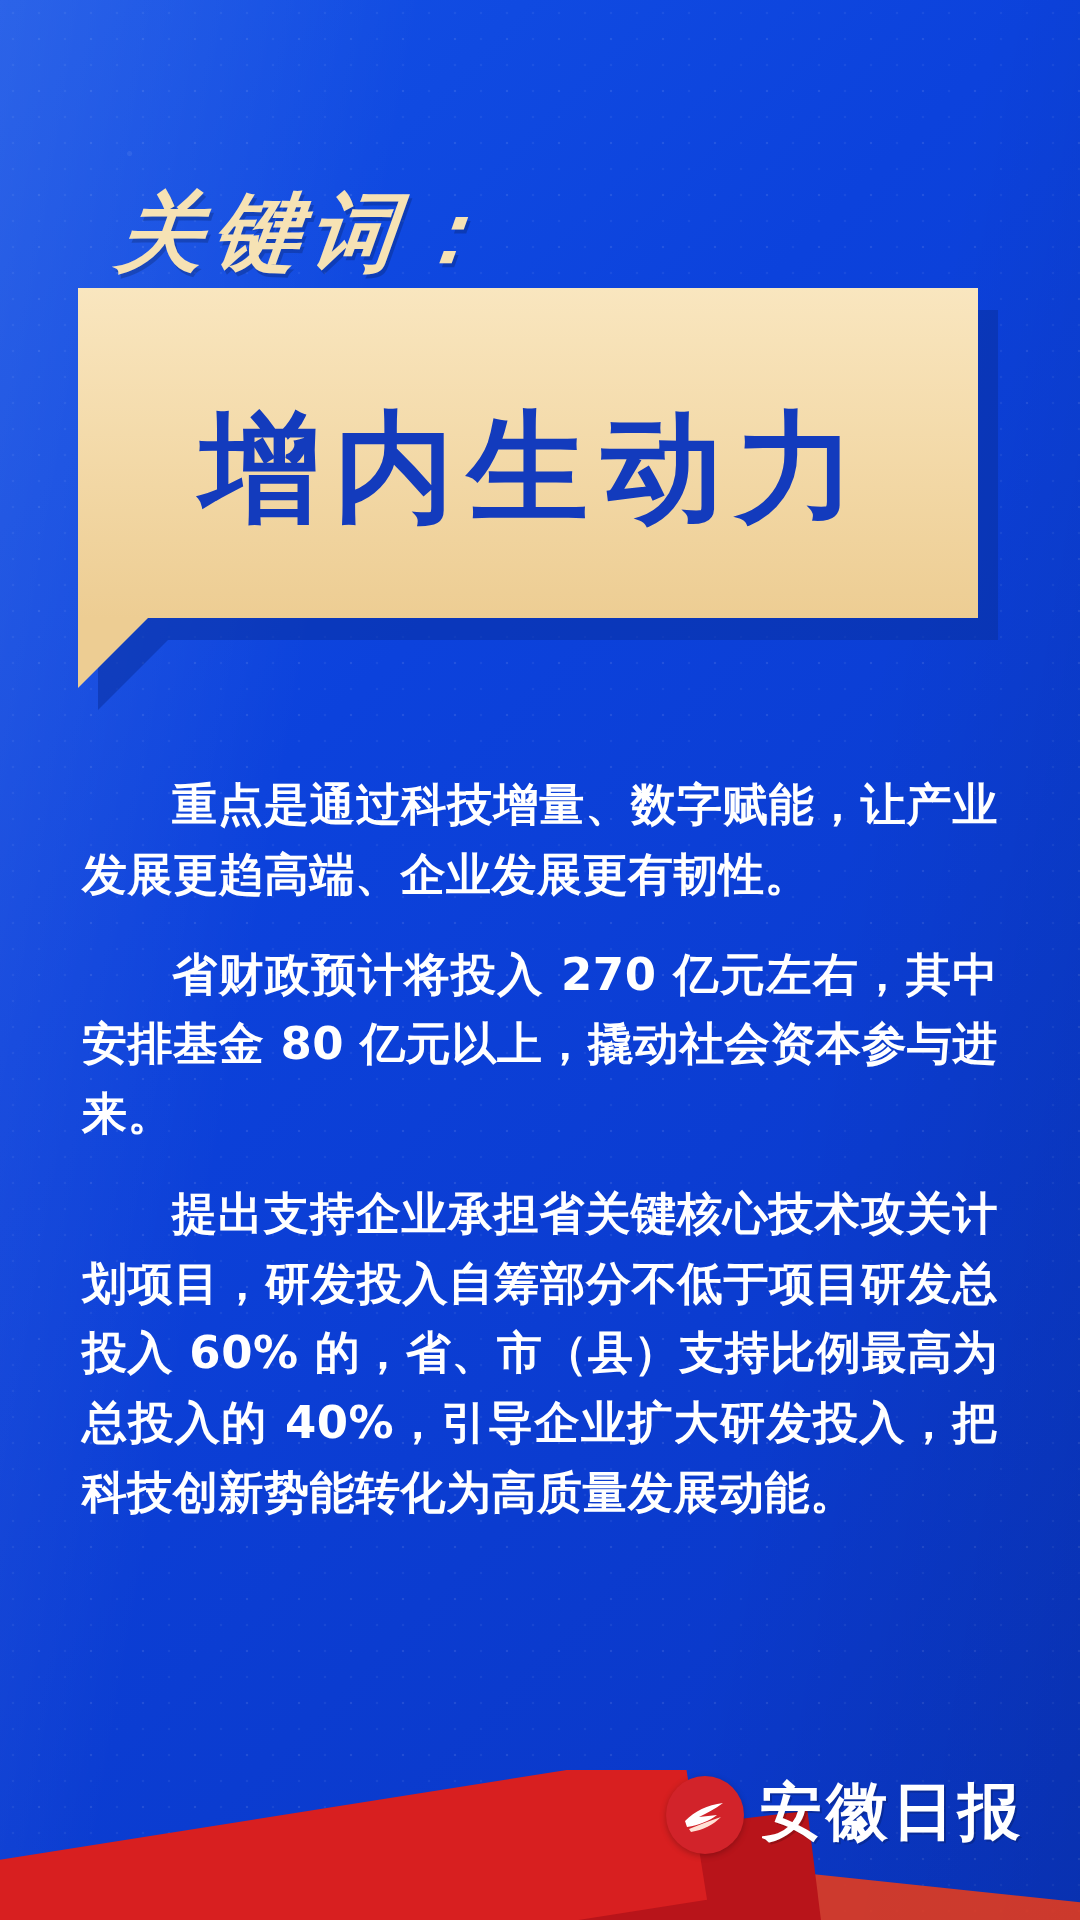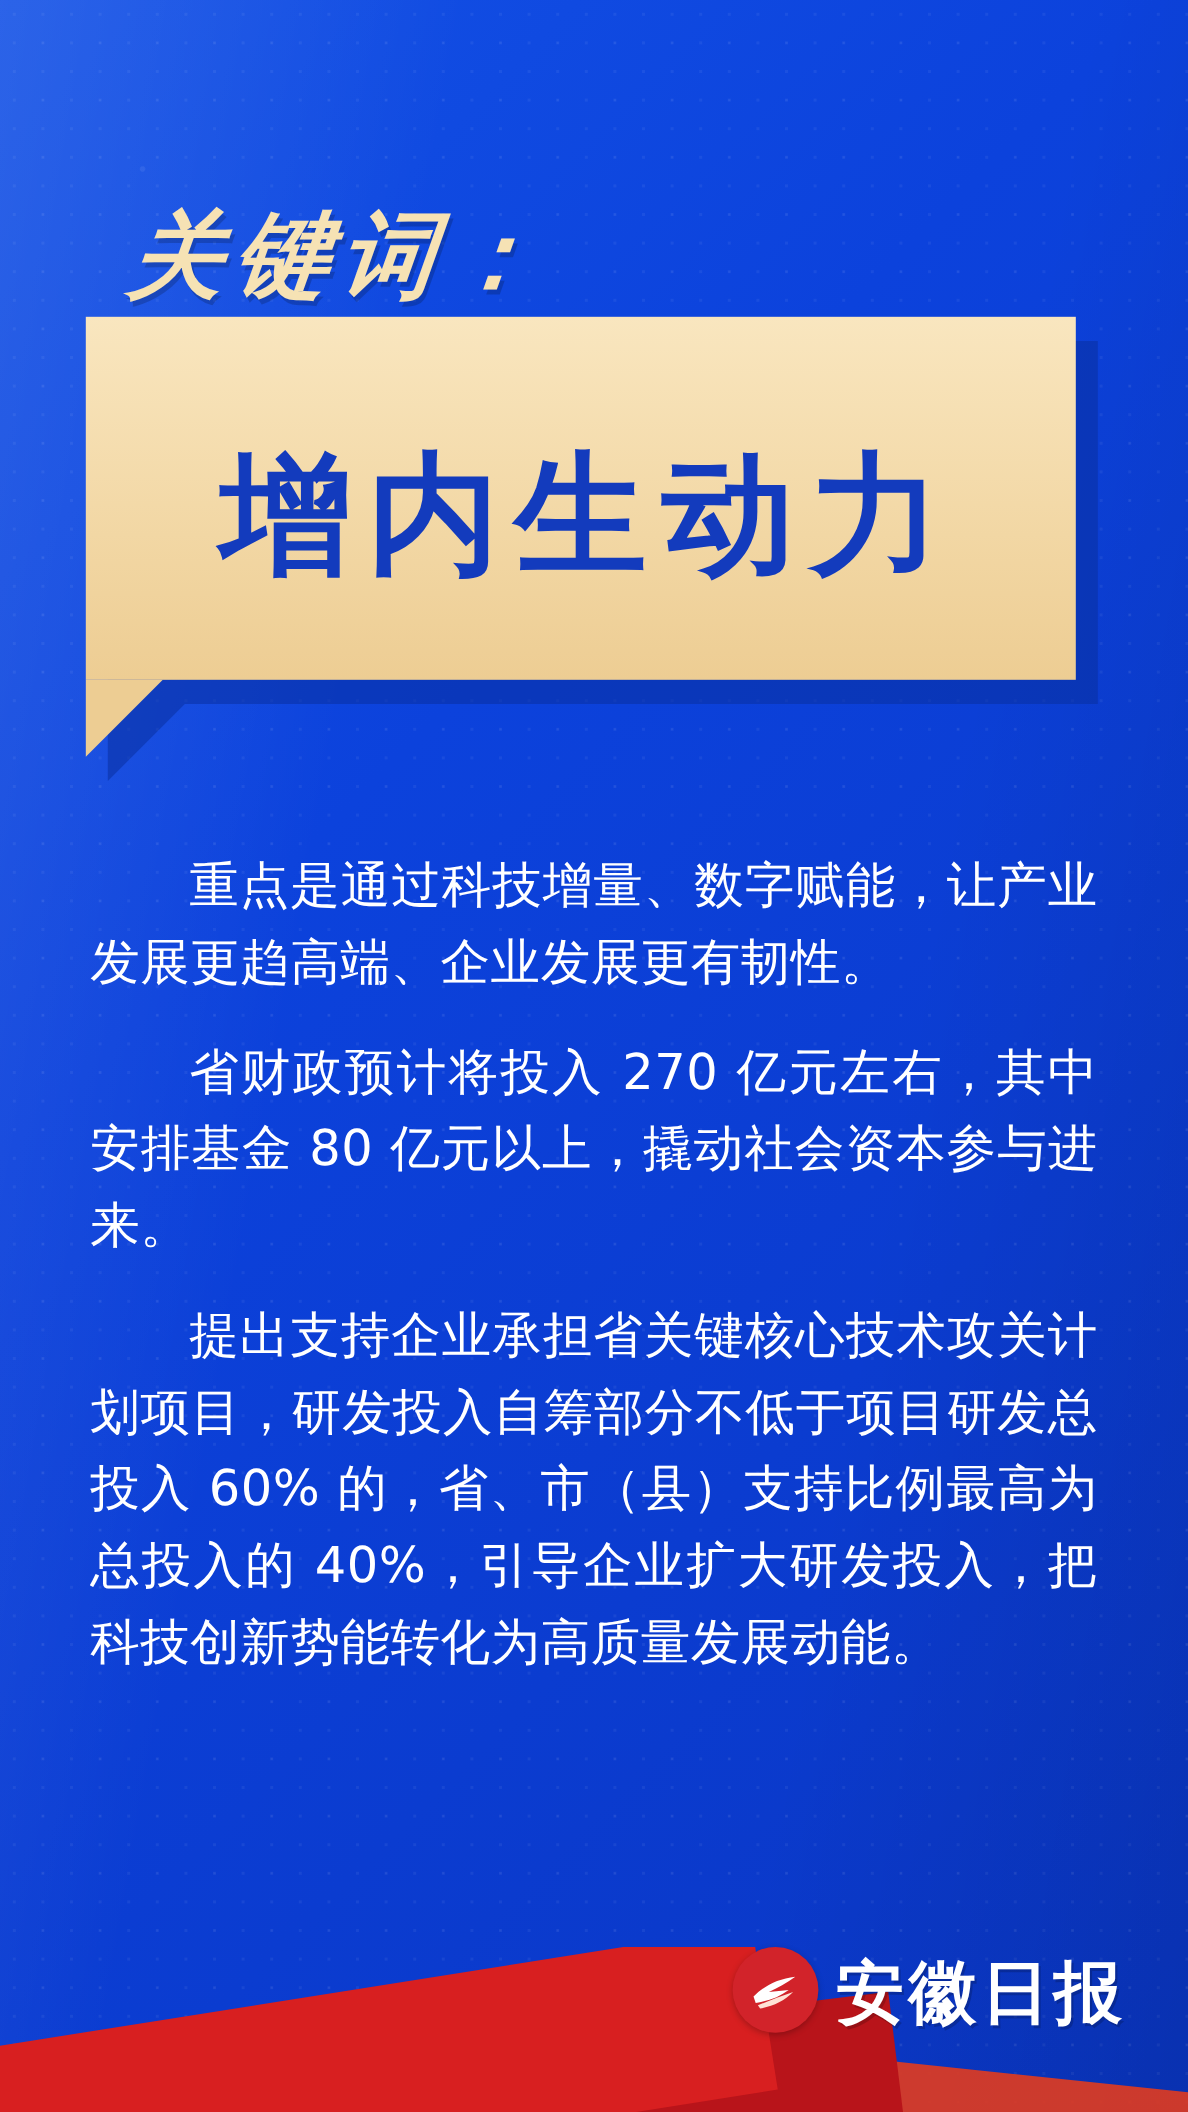--- a/index.html
+++ b/index.html
@@ -121,20 +121,21 @@
     color: #ffffff;
     font-family: "DejaVu Sans", "Liberation Sans", sans-serif;
     font-size: 45px;
     line-height: 1.55;
     letter-spacing: 0.5px;
     text-align: justify;
   }
   .body-copy p {
     margin: 0 0 30px 0;
     text-indent: 2em;
+    font-weight: bold;
   }
   .body-copy p:last-child { margin-bottom: 0; }
 
   
   .ribbon {
     position: absolute;
     left: 0;
     bottom: 0;
     width: 1080px;
     height: 150px;
@@ -168,21 +169,21 @@
     transform: rotate(6deg);
     opacity: 0.9;
   }
 
   
   .logo {
     position: absolute;
     right: 56px;
     bottom: 66px;
     display: flex;
-    align-items: flex-start;
+    align-items: flex-end;
     gap: 16px;
   }
   .logo-mark {
     width: 78px;
     height: 78px;
     border-radius: 50%;
     background: #d2232a;
     display: flex;
     align-items: center;
     justify-content: center;

